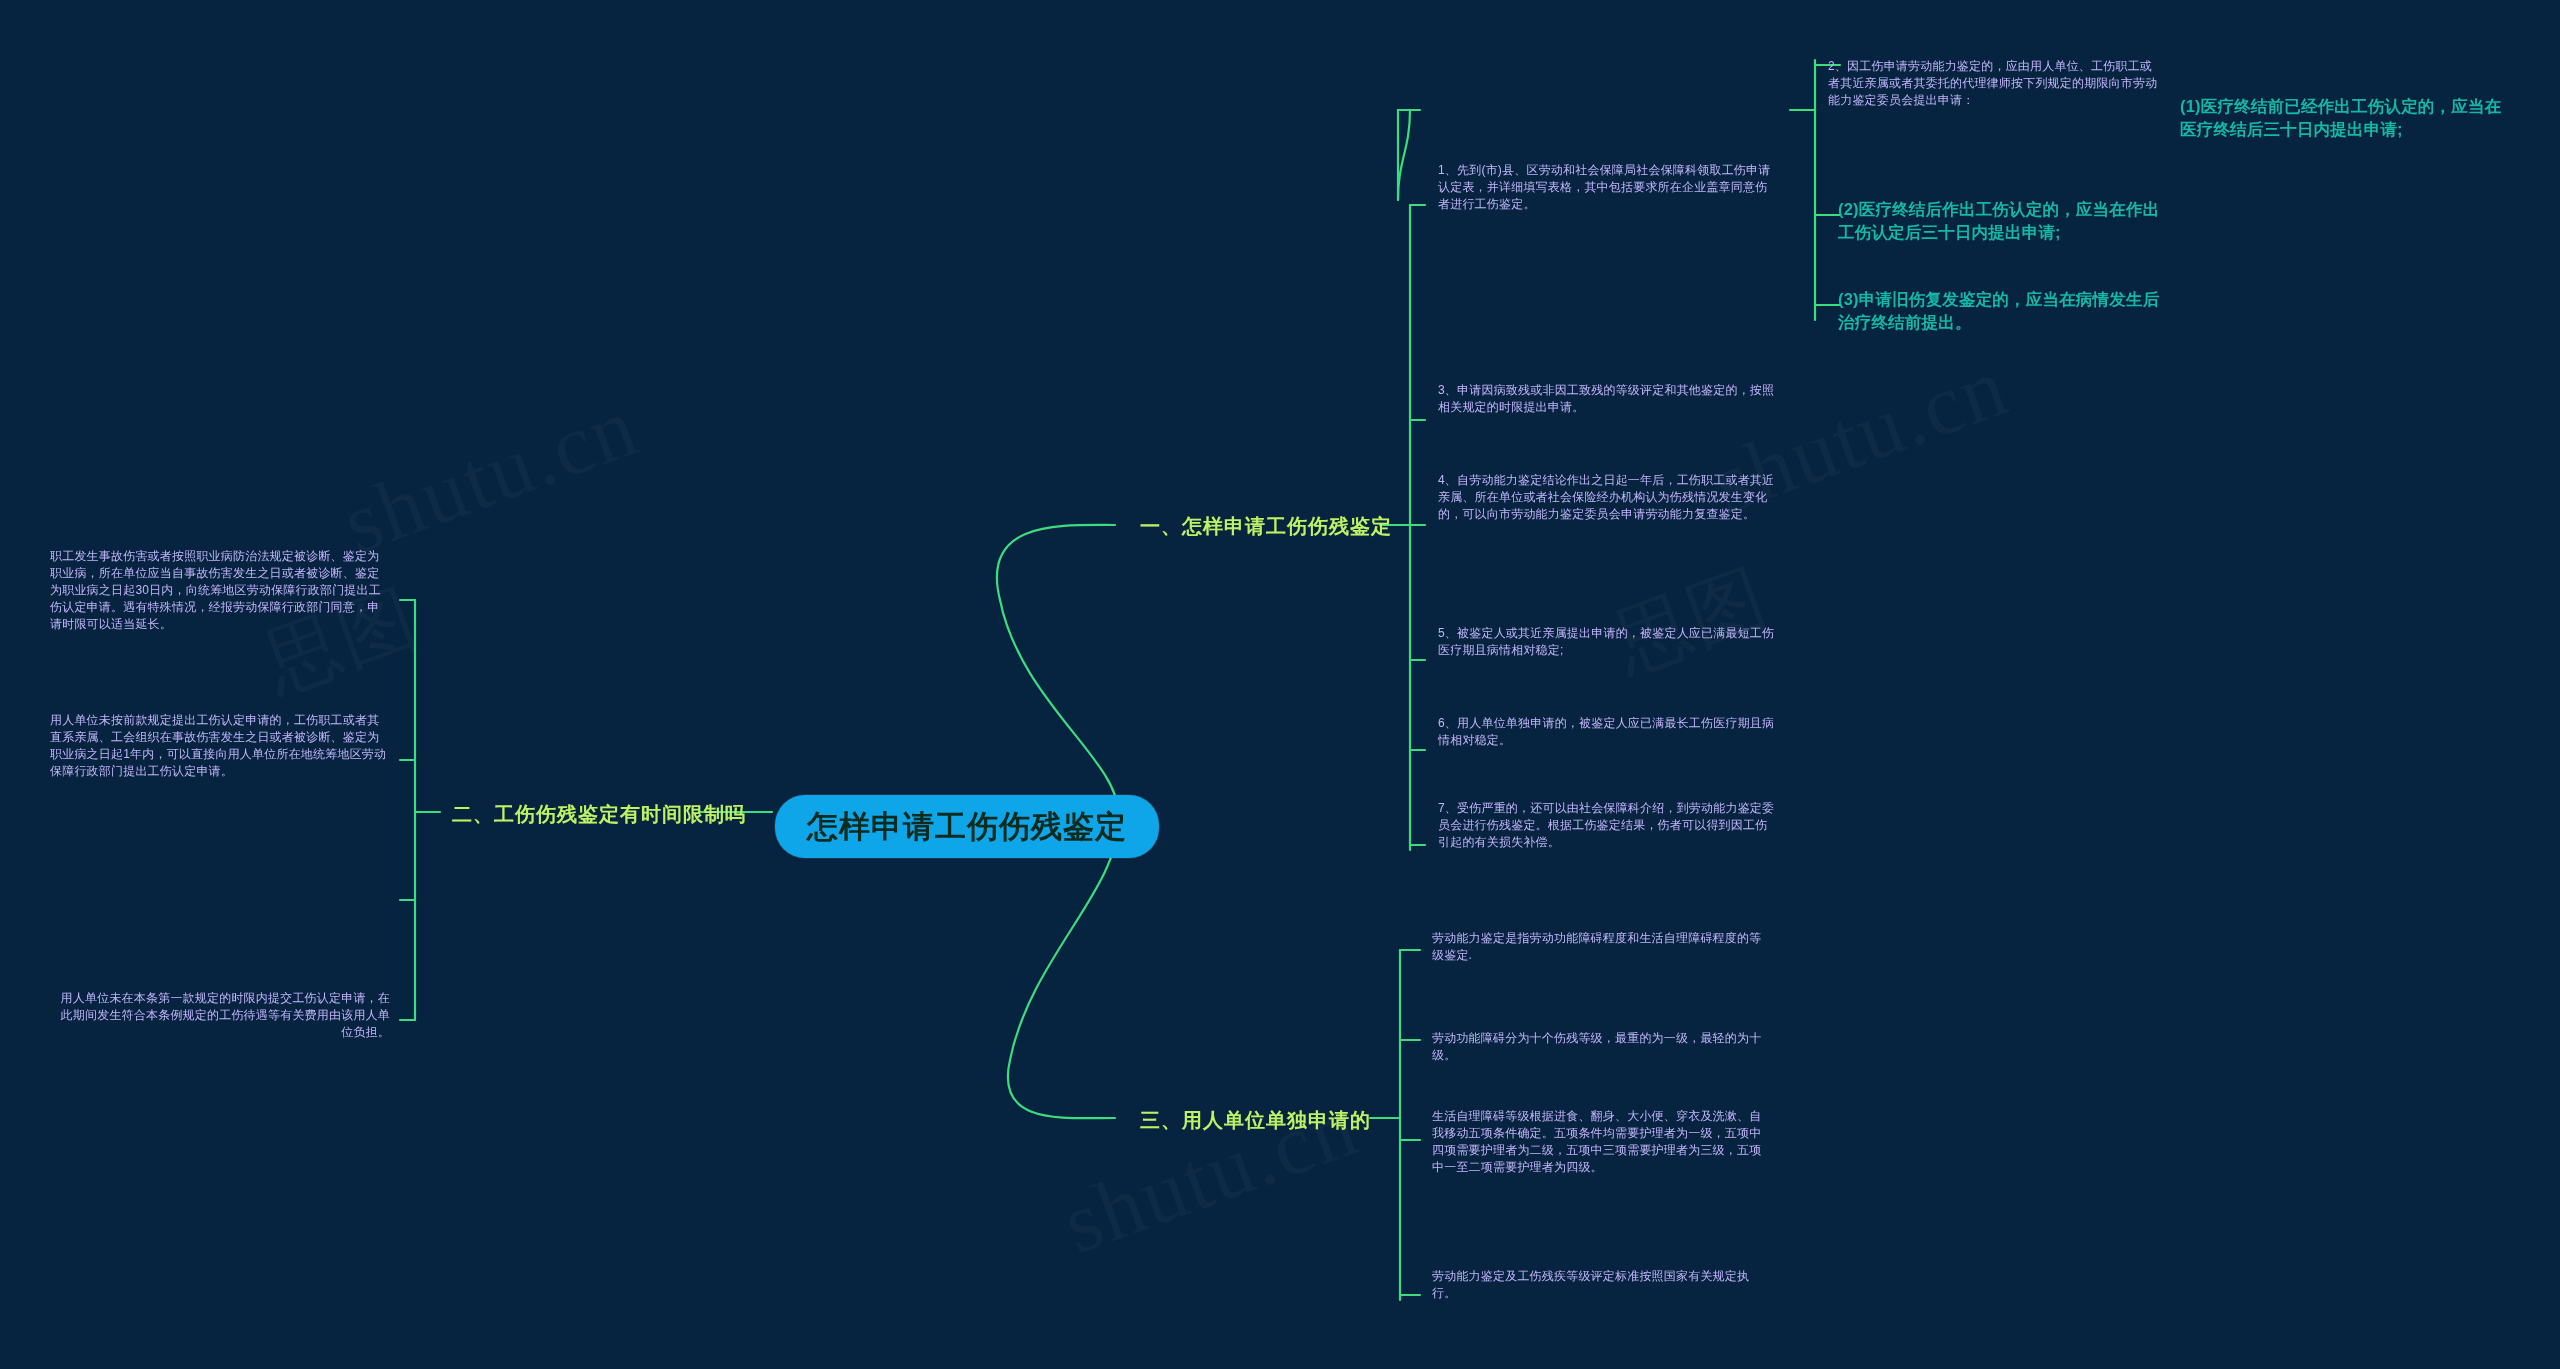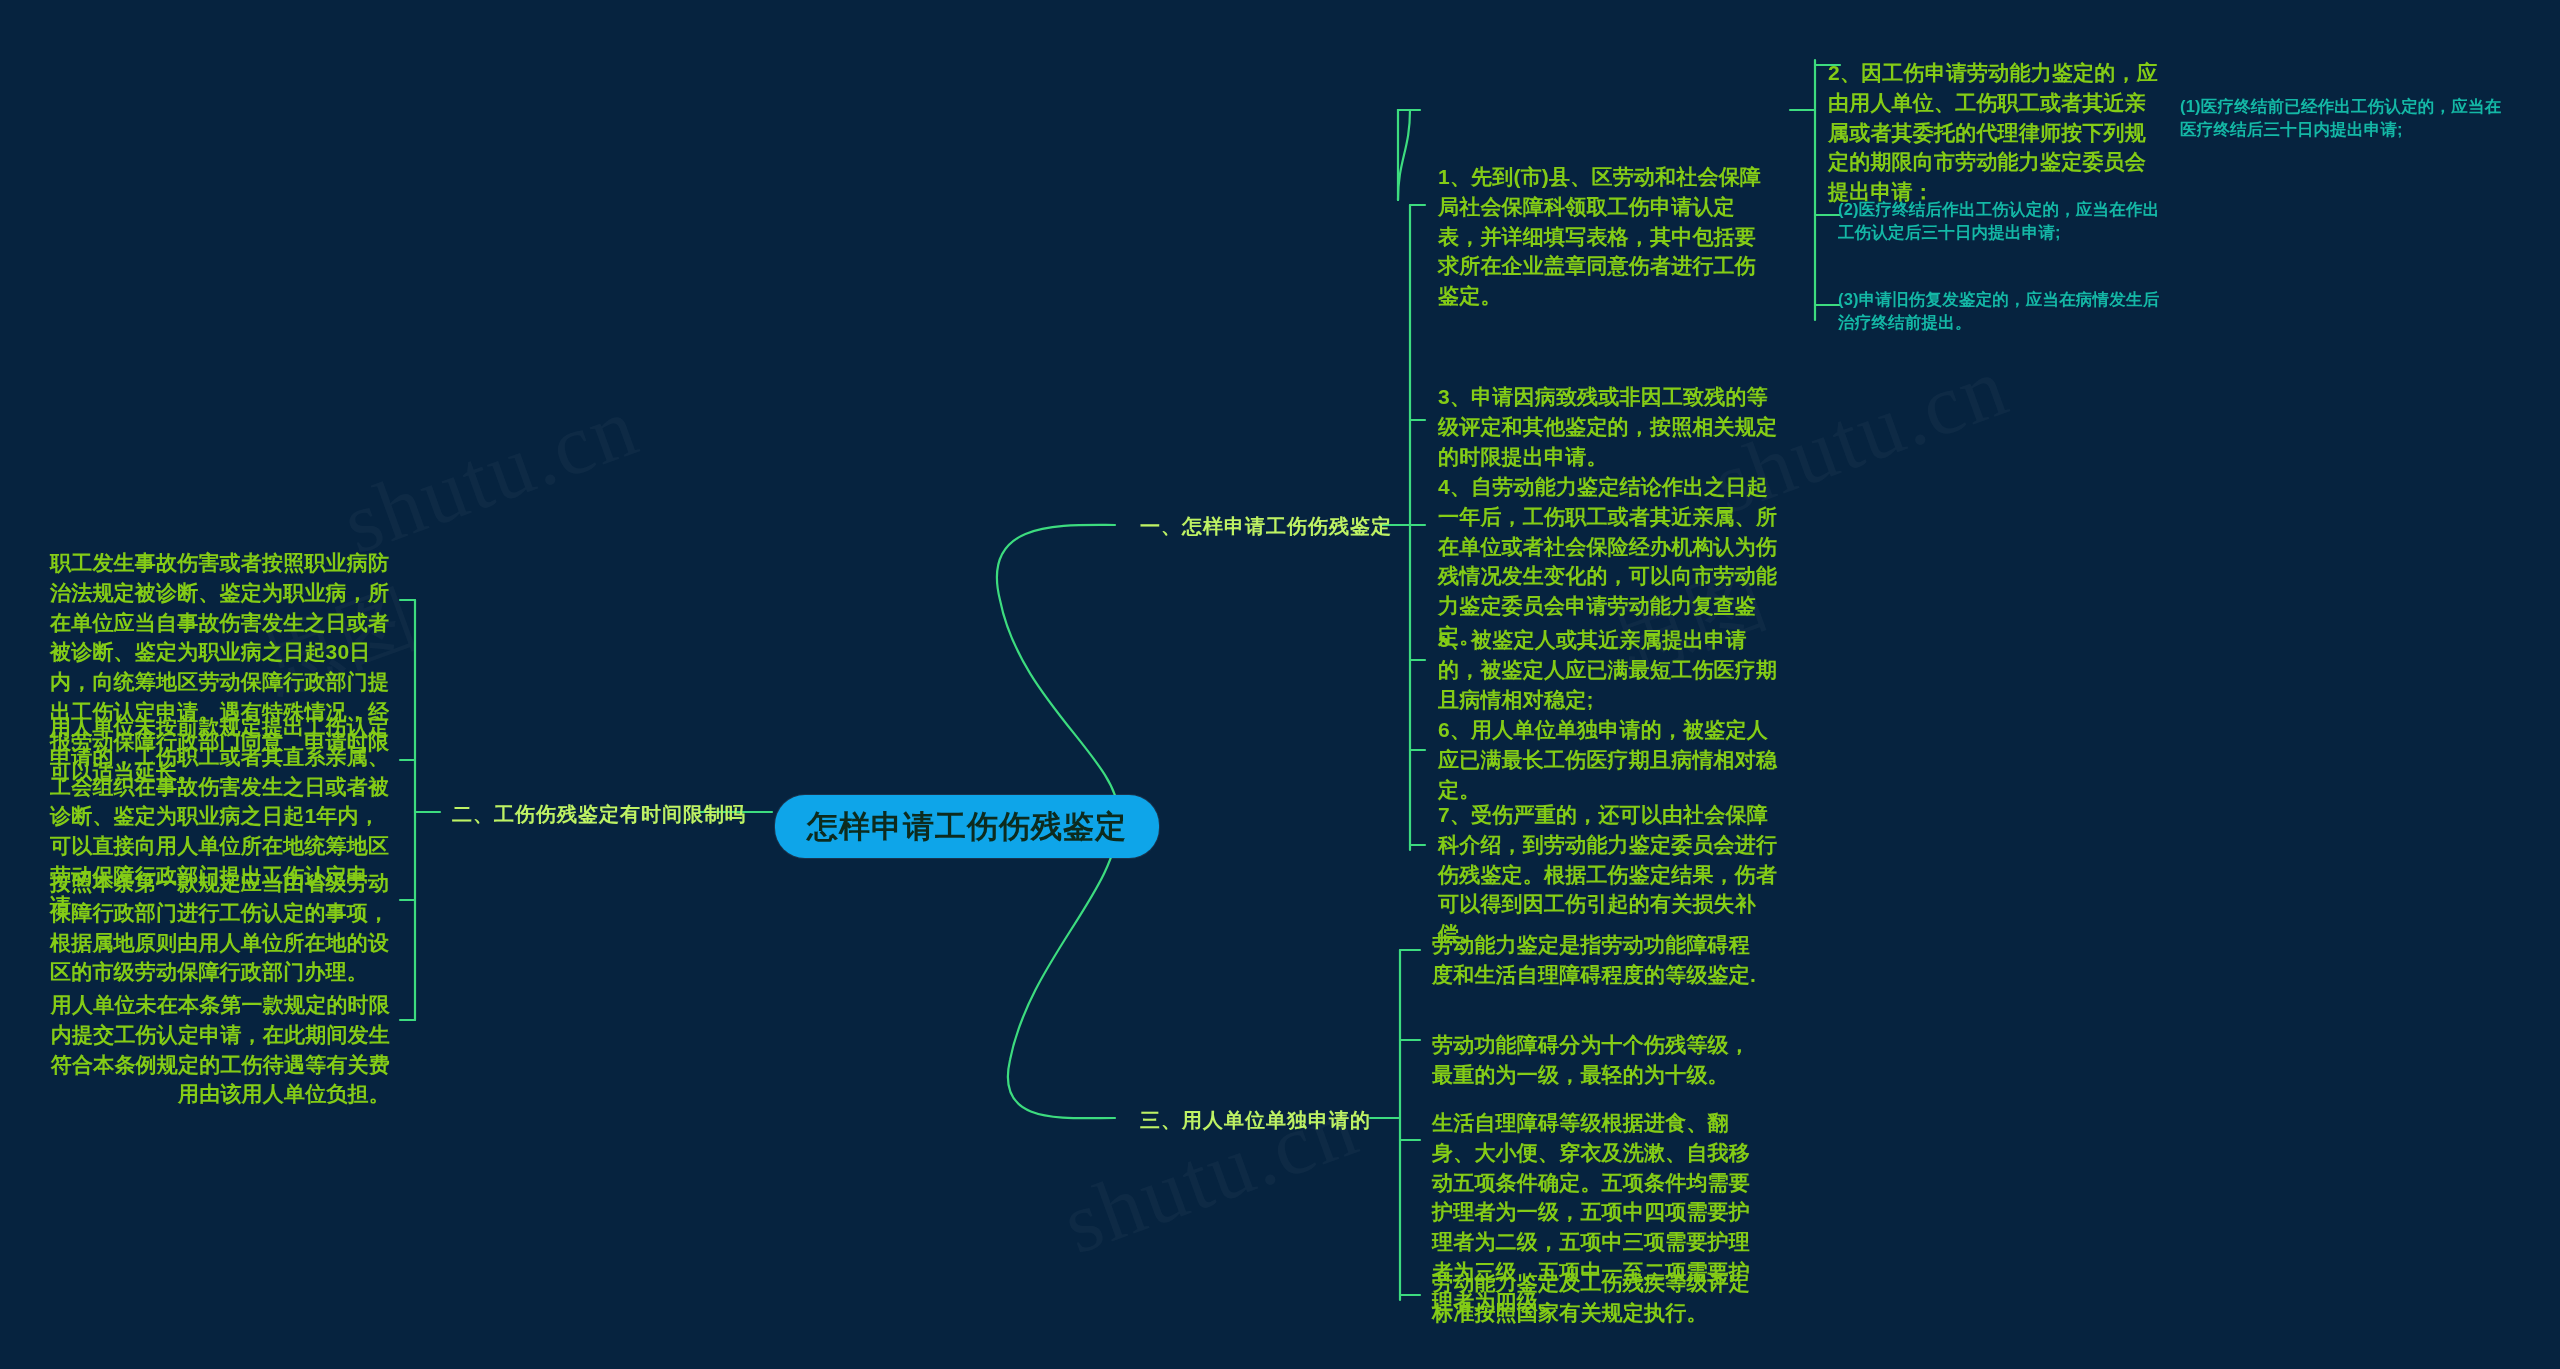--- a/index.html
+++ b/index.html
@@ -61,23 +61,23 @@
 
   .branch {
     font-size:20px;
     font-weight:bold;
     letter-spacing:1px;
     white-space:nowrap;
     color:#bef264;
   }
 
   .leaf {
-    font-size:21px;
-    font-weight:bold;
-    color:#84cc16;
+    font-size:12px;
+    font-weight:normal;
+    color:#c4b5fd;
     letter-spacing:0.2px;
   }
 
   .leaf2 {
     font-size:16.5px;
     font-weight:bold;
     color:#14b8a6;
     letter-spacing:0.2px;
   }
 </style>
@@ -159,21 +159,20 @@
   <div class="node leaf" style="left:1438px; top:715px; width:340px;">6、用人单位单独申请的，被鉴定人应已满最长工伤医疗期且病情相对稳定。</div>
 
   <div class="node leaf" style="left:1438px; top:800px; width:340px;">7、受伤严重的，还可以由社会保障科介绍，到劳动能力鉴定委员会进行伤残鉴定。根据工伤鉴定结果，伤者可以得到因工伤引起的有关损失补偿。</div>
 
   <div class="node branch" style="left:452px; top:800px;">二、工伤伤残鉴定有时间限制吗</div>
 
   <div class="node leaf" style="left:50px; top:548px; width:340px;">职工发生事故伤害或者按照职业病防治法规定被诊断、鉴定为职业病，所在单位应当自事故伤害发生之日或者被诊断、鉴定为职业病之日起30日内，向统筹地区劳动保障行政部门提出工伤认定申请。遇有特殊情况，经报劳动保障行政部门同意，申请时限可以适当延长。</div>
 
   <div class="node leaf" style="left:50px; top:712px; width:340px;">用人单位未按前款规定提出工伤认定申请的，工伤职工或者其直系亲属、工会组织在事故伤害发生之日或者被诊断、鉴定为职业病之日起1年内，可以直接向用人单位所在地统筹地区劳动保障行政部门提出工伤认定申请。</div>
 
-  <div class="node leaf" style="left:50px; top:868px; width:340px;">按照本条第一款规定应当由省级劳动保障行政部门进行工伤认定的事项，根据属地原则由用人单位所在地的设区的市级劳动保障行政部门办理。</div>
 
   <div class="node leaf" style="left:50px; top:990px; width:340px;text-align:right;">用人单位未在本条第一款规定的时限内提交工伤认定申请，在此期间发生符合本条例规定的工伤待遇等有关费用由该用人单位负担。</div>
 
   <div class="node branch" style="left:1140px; top:1106px;">三、用人单位单独申请的</div>
 
   <div class="node leaf" style="left:1432px; top:930px; width:335px;">劳动能力鉴定是指劳动功能障碍程度和生活自理障碍程度的等级鉴定.</div>
 
   <div class="node leaf" style="left:1432px; top:1020px; width:335px;margin-top:10px;">劳动功能障碍分为十个伤残等级，最重的为一级，最轻的为十级。</div>
 
   <div class="node leaf" style="left:1432px; top:1108px; width:335px;">生活自理障碍等级根据进食、翻身、大小便、穿衣及洗漱、自我移动五项条件确定。五项条件均需要护理者为一级，五项中四项需要护理者为二级，五项中三项需要护理者为三级，五项中一至二项需要护理者为四级。</div>

